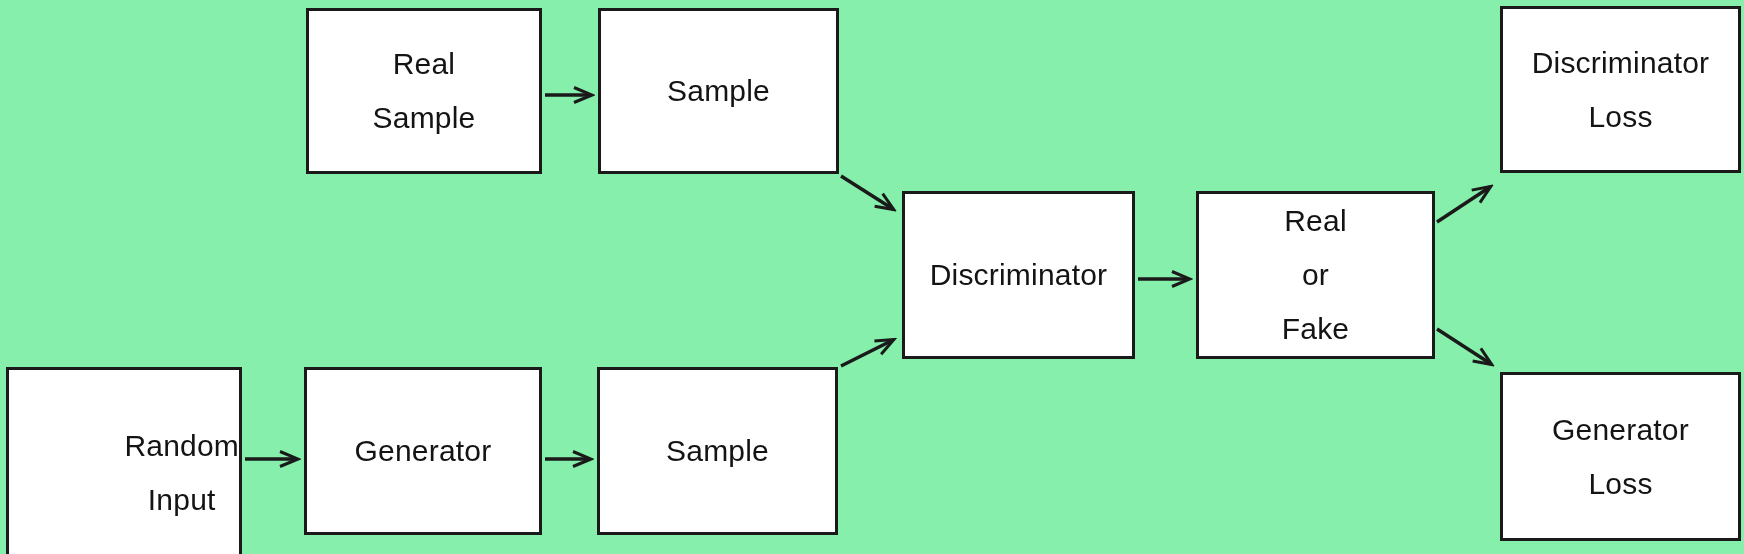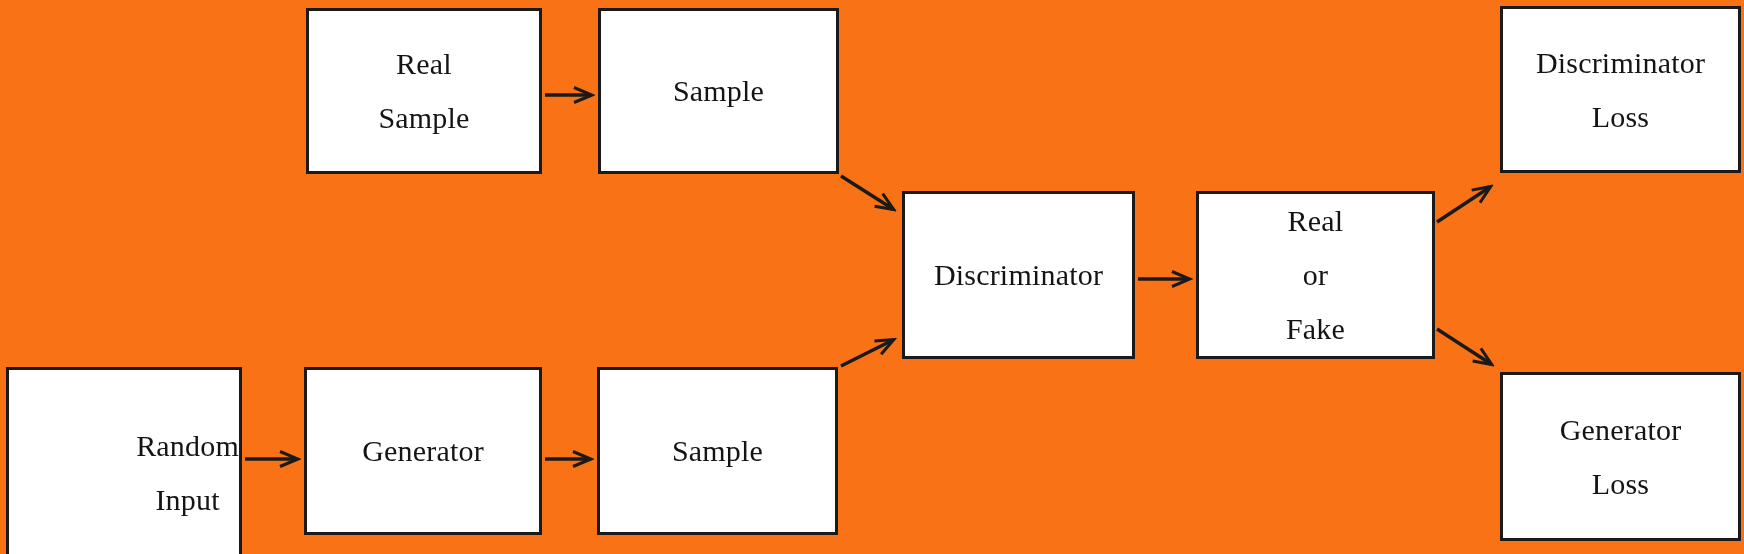--- a/index.html
+++ b/index.html
@@ -4,22 +4,22 @@
 <style>
   html, body {
     margin: 0;
     padding: 0;
     background: #ffffff;
   }
   #stage {
     position: relative;
     width: 1744px;
     height: 554px;
-    background: #f97316;
-    font-family: Liberation Serif, serif;
+    background: #86efac;
+    font-family: Liberation Sans, sans-serif;
     overflow: hidden;
   }
   #arrow-layer {
     position: absolute;
     left: 0;
     top: 0;
     width: 1744px;
     height: 554px;
   }
   .node {

